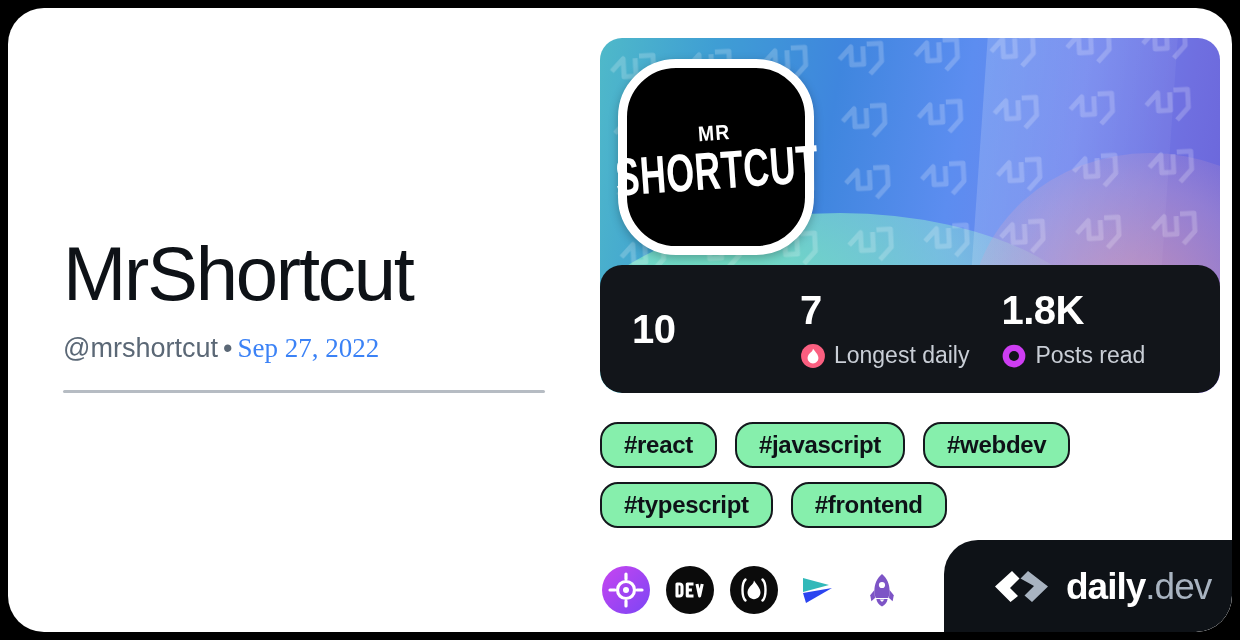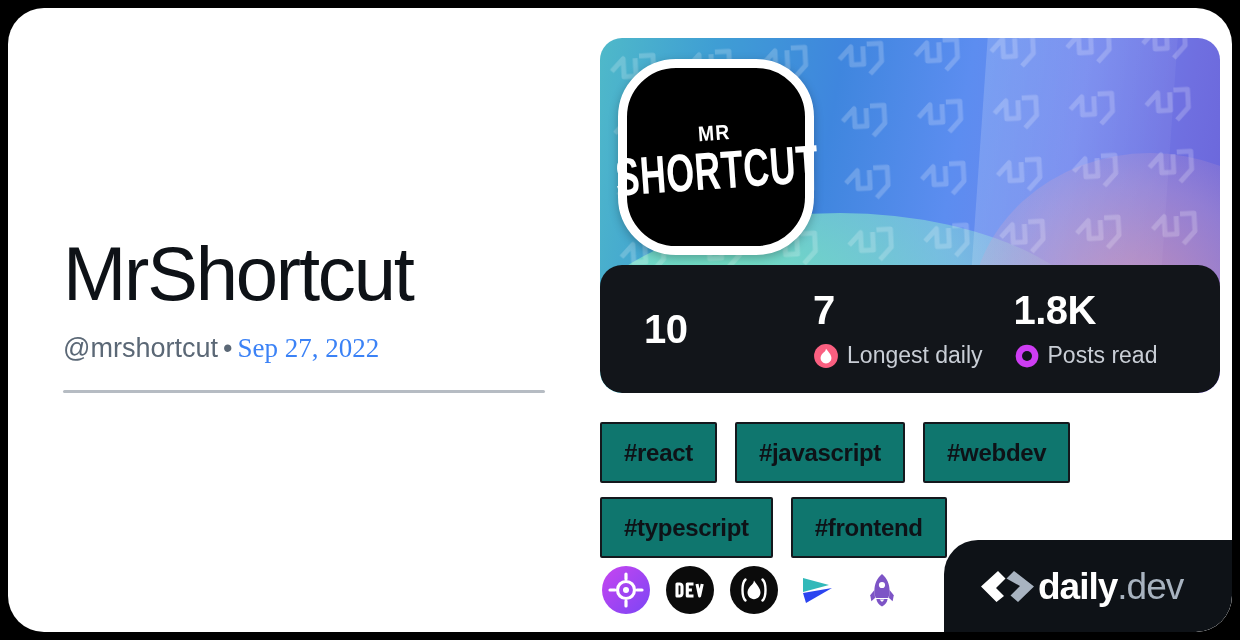--- a/index.html
+++ b/index.html
@@ -174,21 +174,20 @@
     background: #12151a;
     border-radius: 22px;
     display: flex;
     align-items: center;
     padding: 0 32px;
   }
   .stat {
     display: flex;
     flex-direction: column;
     justify-content: center;
-    margin-left: 12px;
   }
   .stat-rep   { width: 180px; }
   .stat-streak{ width: 216px; }
   .stat-posts { width: 200px; }
   .stat-value {
     color: #ffffff;
     font-size: 40px;
     font-weight: 700;
     line-height: 1;
     letter-spacing: -0.5px;
@@ -211,25 +210,25 @@
   .tags {
     position: absolute;
     left: 592px;
     top: 414px;
     width: 630px;
     display: flex;
     flex-wrap: wrap;
     gap: 14px 18px;
   }
   .tag {
-    height: 61px;
+    height: 46px;
     padding: 0 22px;
     border: 2.5px solid #14181d;
-    border-radius: 2px;
-    background: #0f766e;
+    border-radius: 18px;
+    background: #86efac;
     color: #0E1217;
     font-size: 24px;
     font-weight: 700;
     display: flex;
     align-items: center;
     letter-spacing: -0.3px;
     white-space: nowrap;
   }
 
   
@@ -247,21 +246,22 @@
   .brand-badge {
     position: absolute;
     right: 0;
     bottom: 0;
     width: 288px;
     height: 92px;
     background: #0E1217;
     border-radius: 34px 0 36px 0;
     display: flex;
     align-items: center;
-    padding-left: 34px;
+    gap: 14px;
+    padding-left: 48px;
   }
   .brand-mark { width: 60px; height: 36px; display: block; flex: 0 0 60px; }
   .brand-text {
     font-size: 37px;
     font-weight: 700;
     letter-spacing: -1px;
     line-height: 1;
     white-space: nowrap;
   }
   .brand-daily { color: #ffffff; }

